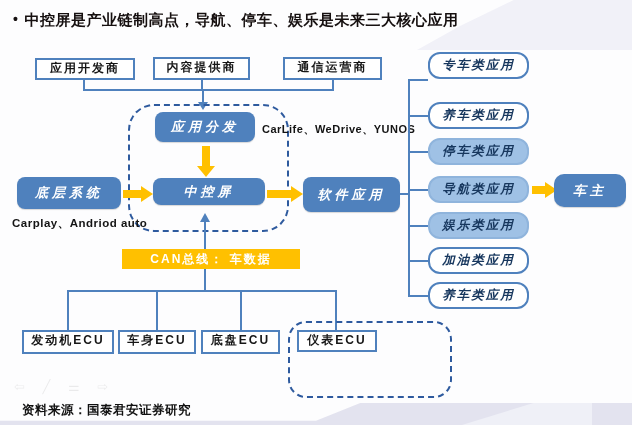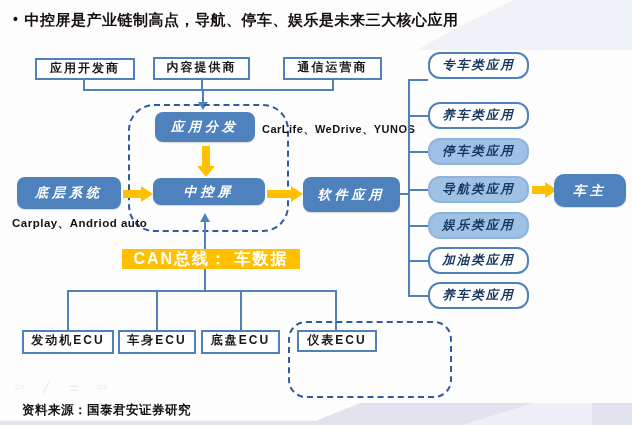--- a/index.html
+++ b/index.html
@@ -68,21 +68,21 @@
     border-bottom:9px solid #4f81bd; }
   .bhead-down { position:absolute; width:0; height:0;
     border-left:5px solid transparent; border-right:5px solid transparent;
     border-top:8px solid #4f81bd; }
   
   .note {
     position:absolute; color:#141414; font-weight:bold; font-size:11px; letter-spacing:0.5px;
   }
   .can-bar {
     position:absolute; left:122px; top:249px; width:178px; height:20px;
-    background:#ffc000; color:#ffffff; font-weight:bold; font-size:16px;
+    background:#ffc000; color:#ffffff; font-weight:bold; font-size:12px;
     letter-spacing:2px; display:flex; align-items:center; justify-content:center;
   }
   .obd-box {
     position:absolute; left:301px; top:355px; width:110px; height:36px;
     background:#fbd263; color:#ffffff; border-radius:8px;
     display:flex; align-items:center; justify-content:center;
     font-weight:bold; font-size:13px; letter-spacing:2px;
   }
   .ghost-icons {
     position:absolute; left:14px; top:379px; font-size:13px; color:#000;

